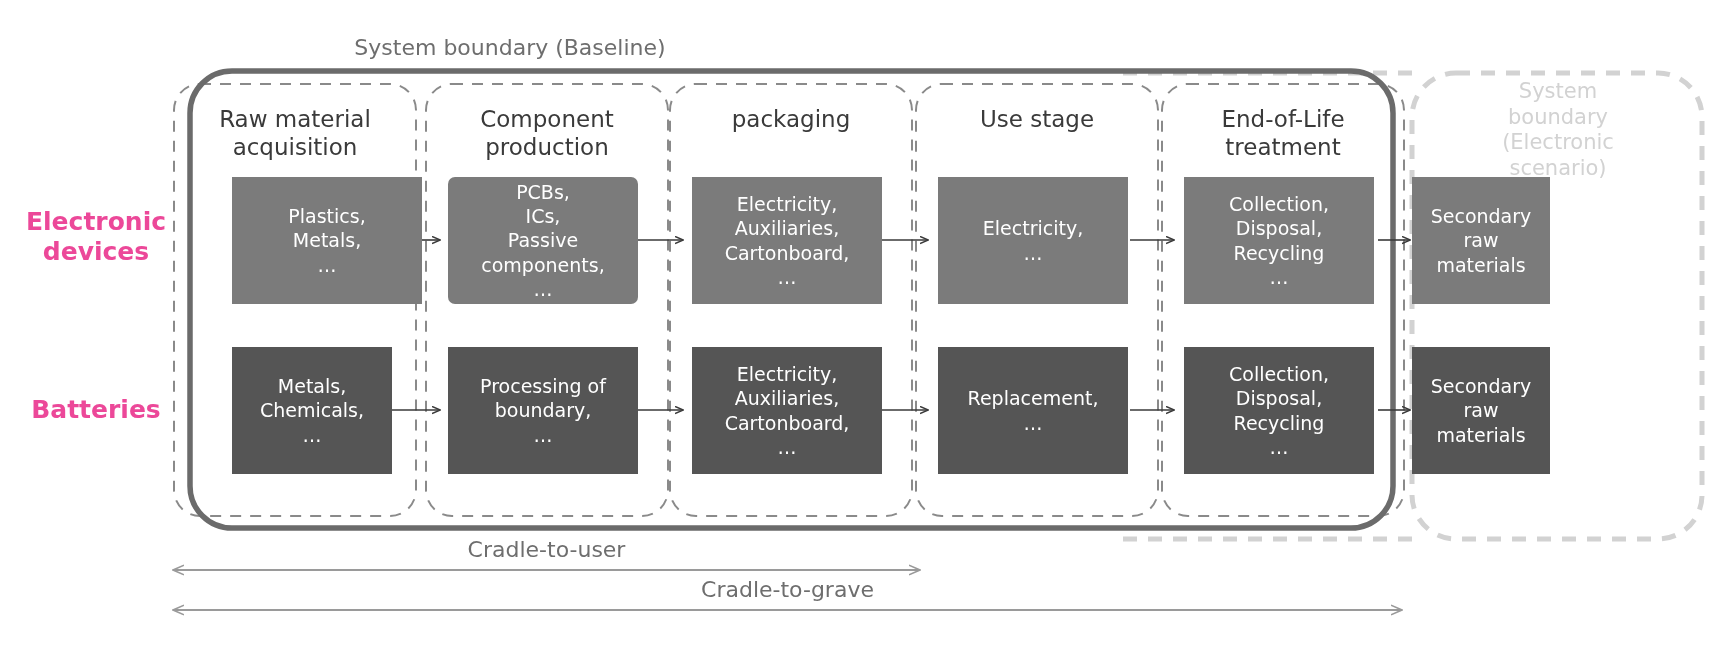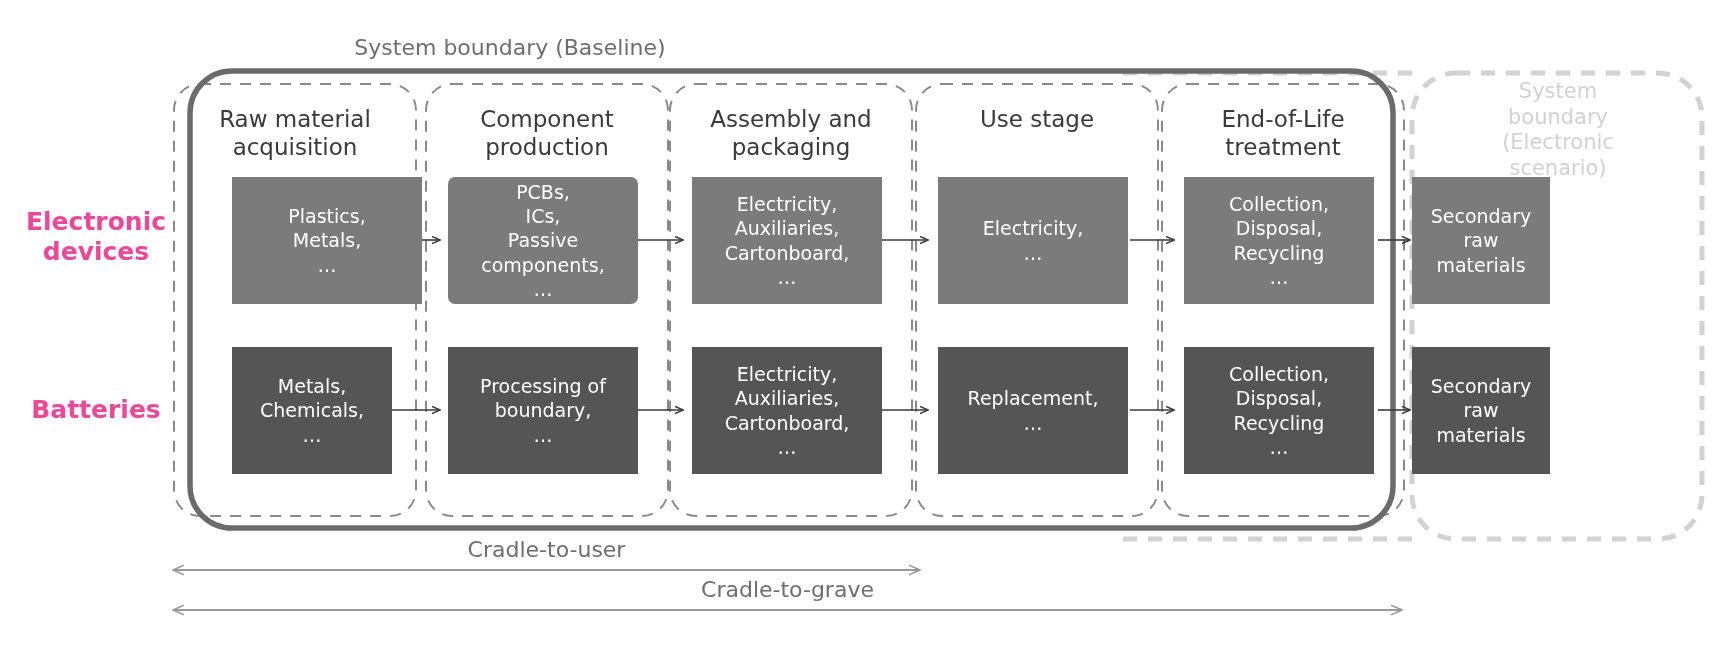--- a/index.html
+++ b/index.html
@@ -112,21 +112,20 @@
 
   <div class="lbl stage-head" style="left:176px;top:79px;width:238px;">
     <div>Raw material</div>
     <div>acquisition</div>
   </div>
   <div class="lbl stage-head" style="left:428px;top:79px;width:238px;">
     <div>Component</div>
     <div>production</div>
   </div>
   <div class="lbl stage-head" style="left:672px;top:79px;width:238px;">
-    <div>Assembly and</div>
     <div>packaging</div>
   </div>
   <div class="lbl stage-head" style="left:918px;top:79px;width:238px;">
     <div>Use stage</div>
   </div>
   <div class="lbl stage-head" style="left:1164px;top:79px;width:238px;">
     <div>End-of-Life</div>
     <div>treatment</div>
   </div>
 

